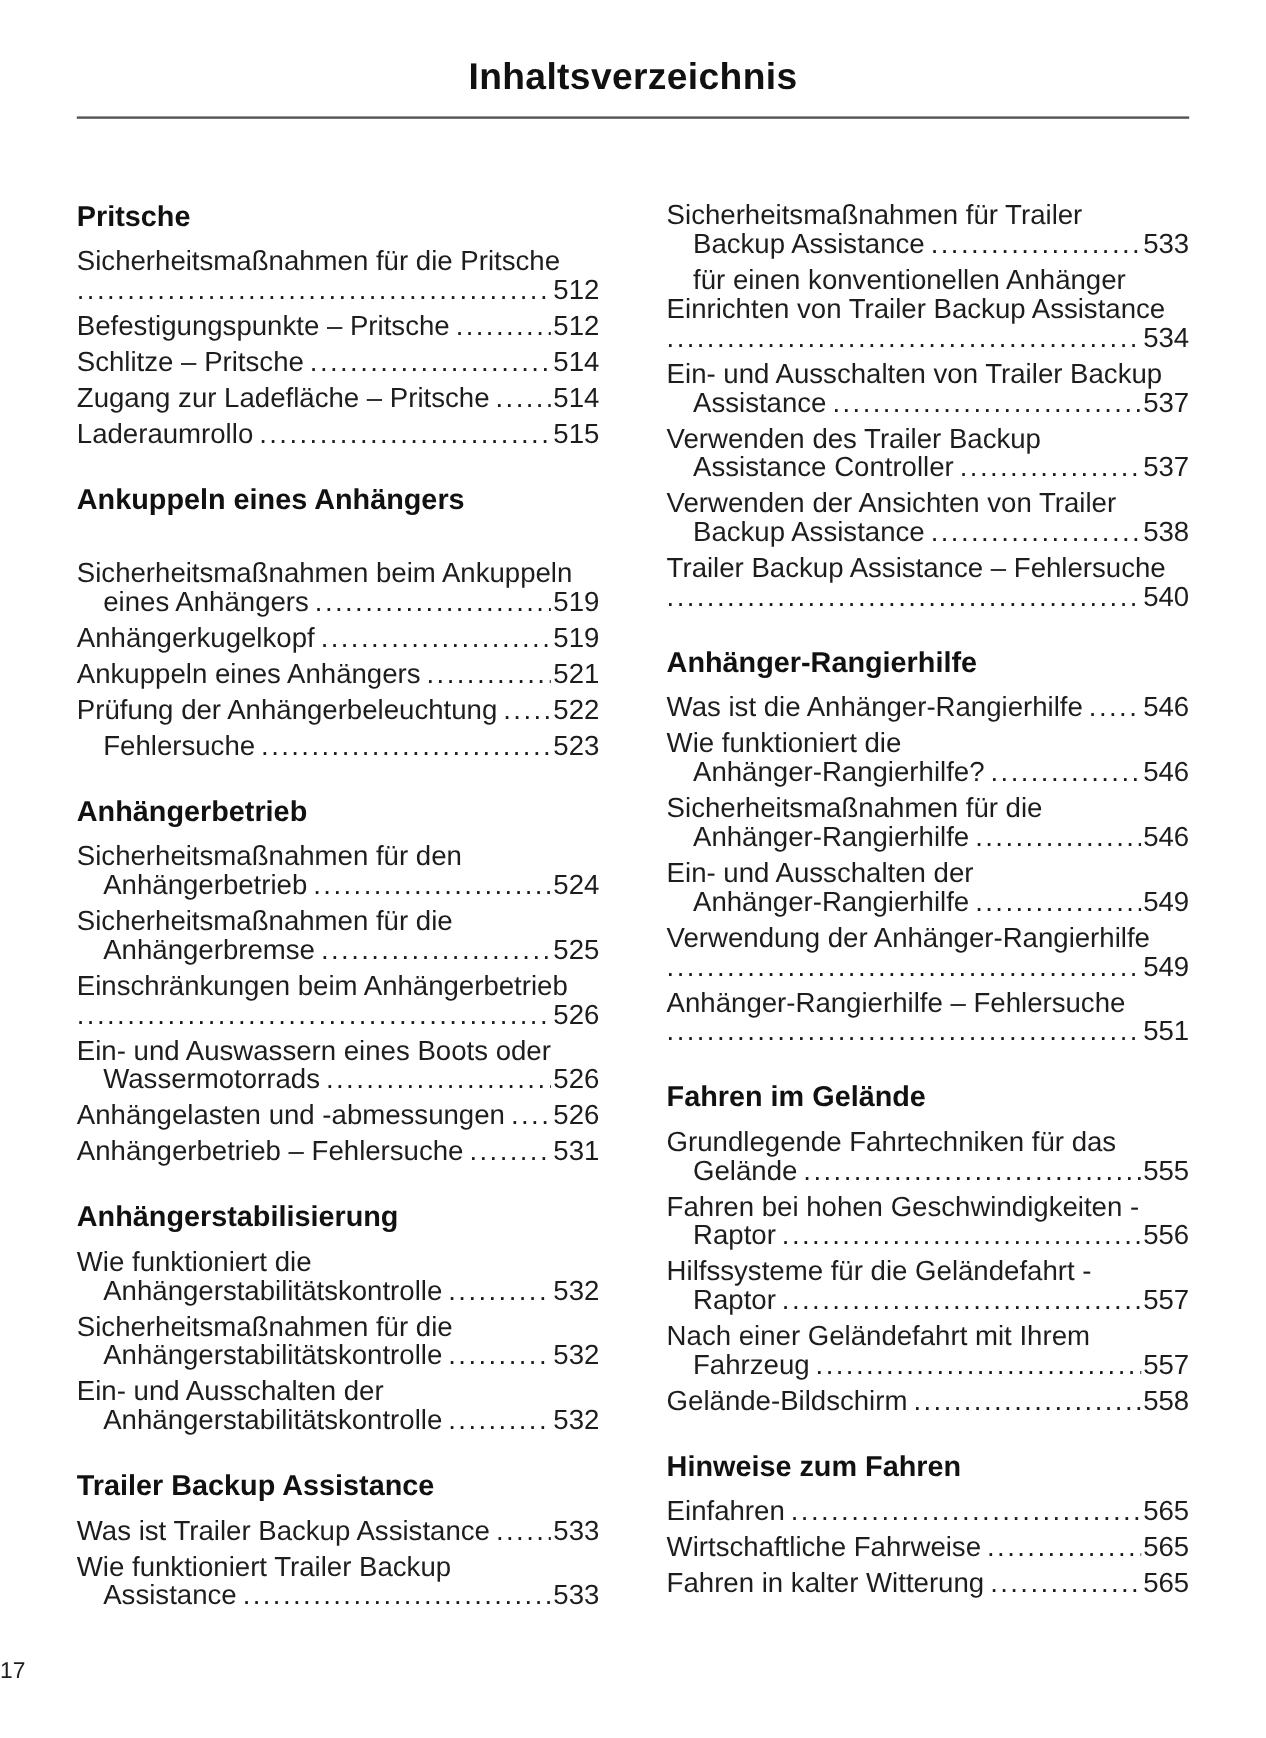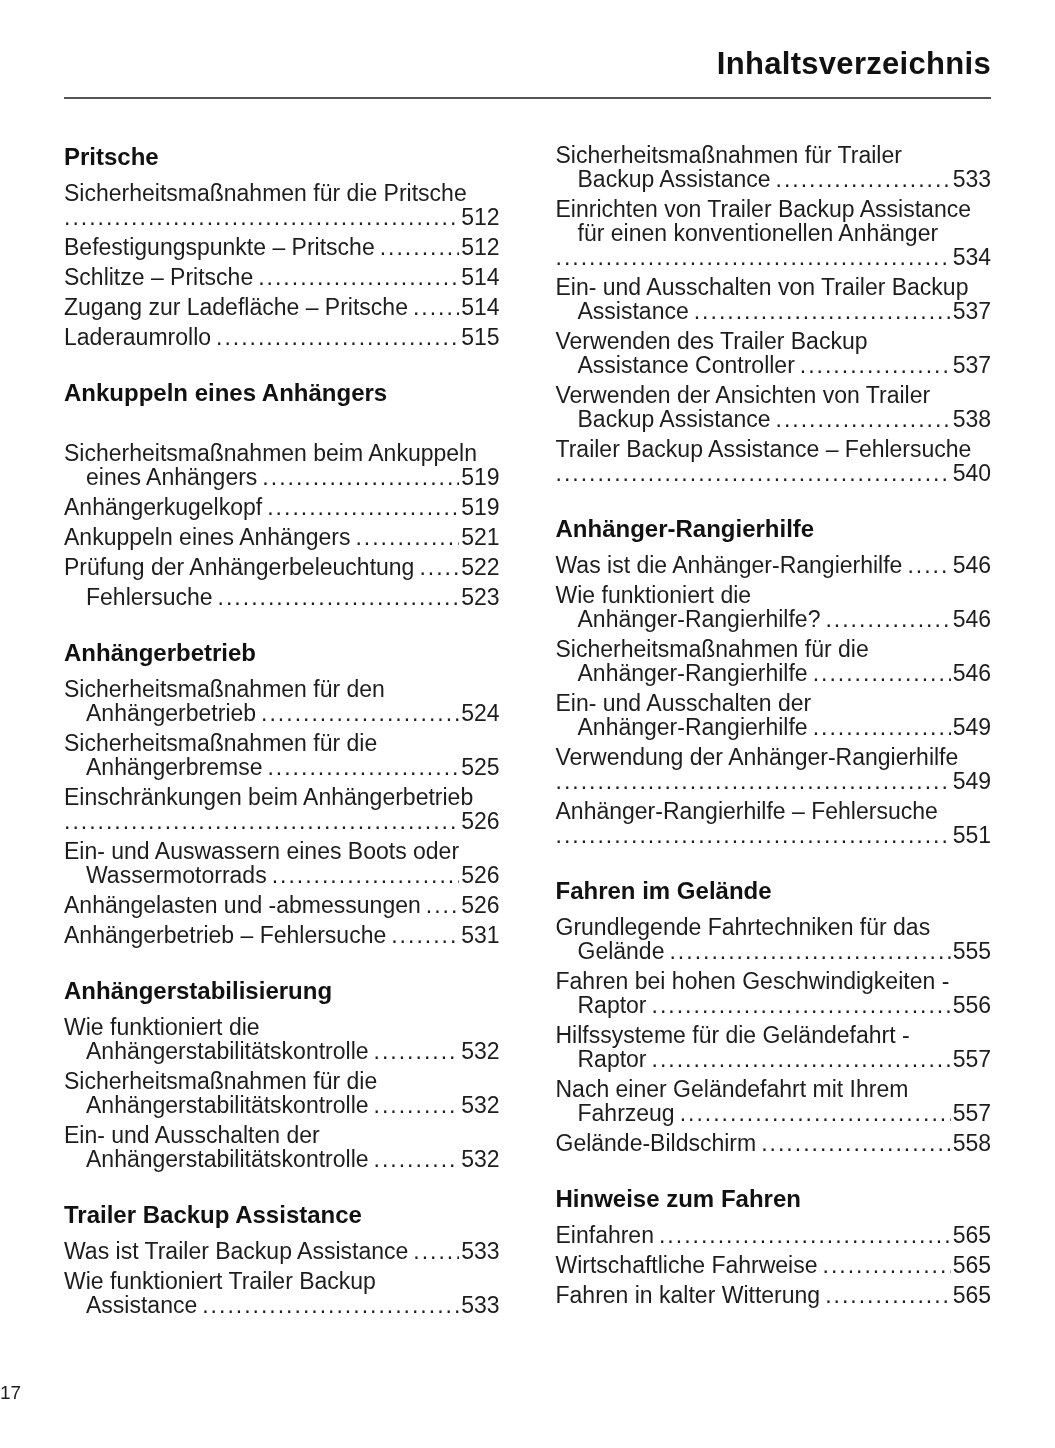--- a/index.html
+++ b/index.html
@@ -13,37 +13,37 @@
     overflow: hidden;
   }
   .page {
     position: relative;
     width: 1055px;
     height: 1448px;
     padding: 46px 64px 0;
   }
   .page-title {
     margin: 0;
-    text-align: right;
+    text-align: center;
     font-size: 31px;
     font-weight: 700;
     color: #111111;
     letter-spacing: 0.3px;
   }
   .title-rule {
     border: none;
     border-top: 2px solid #555555;
     margin: 15px 0 0;
   }
   .toc-columns {
     display: flex;
     gap: 56px;
     margin-top: 44px;
   }
-  .toc-column { flex: 1; min-width: 0; }
+  .toc-column { flex: 1; min-width: 0; margin-top: 24px; }
   .section-title {
     margin: 30px 0 10px;
     font-size: 24px;
     line-height: 28px;
     font-weight: 700;
     color: #111111;
   }
   .toc-section:first-child .section-title { margin-top: 0; }
   .toc-section.extra-gap .section-title { margin-bottom: 34px; }
   .entry {
@@ -263,22 +263,22 @@
         <section class="toc-section">
           <div class="entry">
             <div class="line">Sicherheitsmaßnahmen für Trailer</div>
             <div class="line last cont">
               <span class="t">Backup Assistance</span>
               <span class="dots"></span>
               <span class="pg">533</span>
             </div>
           </div>
           <div class="entry">
+            <div class="line cont">für einen konventionellen Anhänger</div>
             <div class="line">Einrichten von Trailer Backup Assistance</div>
-            <div class="line cont">für einen konventionellen Anhänger</div>
             <div class="line last">
               <span class="t"></span>
               <span class="dots"></span>
               <span class="pg">534</span>
             </div>
           </div>
           <div class="entry">
             <div class="line">Ein- und Ausschalten von Trailer Backup</div>
             <div class="line last cont">
               <span class="t">Assistance</span>

